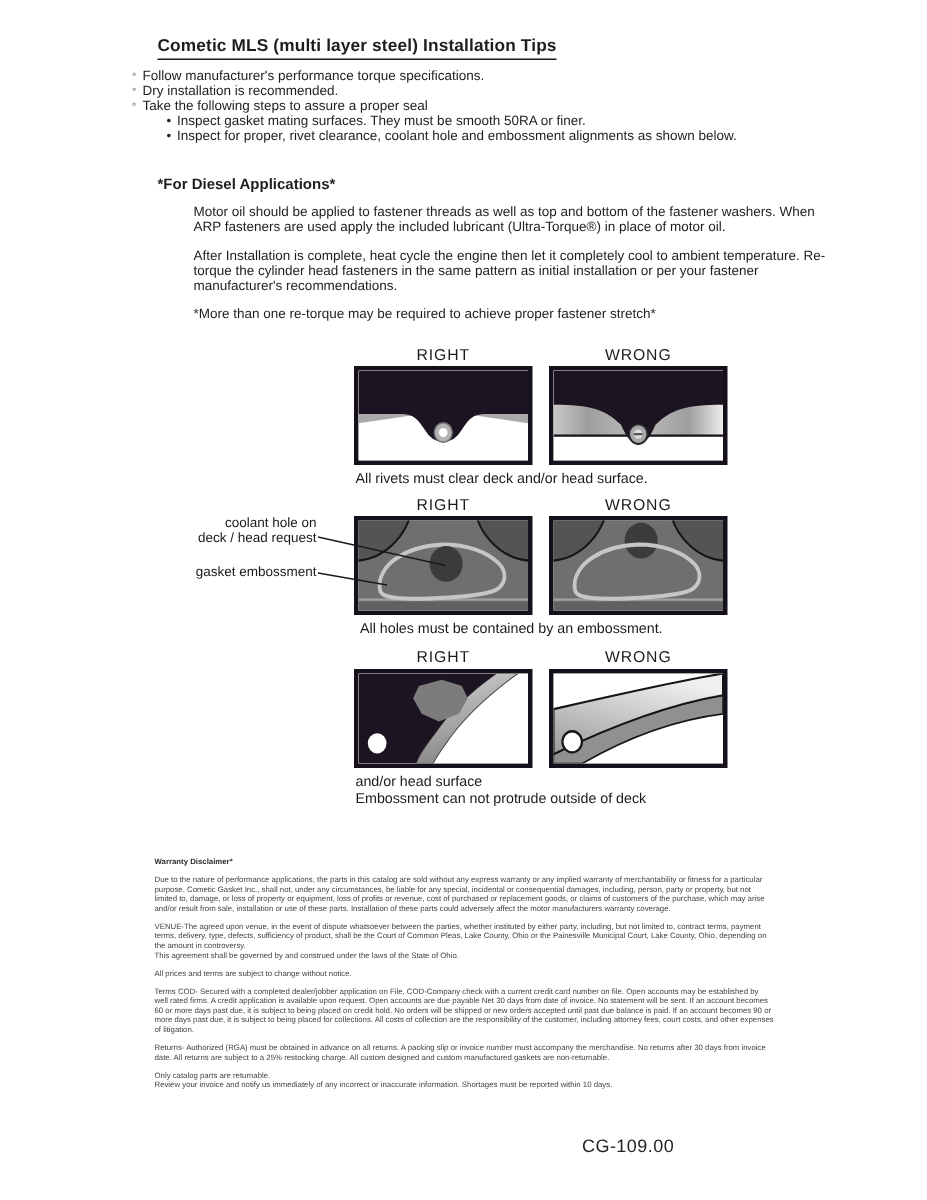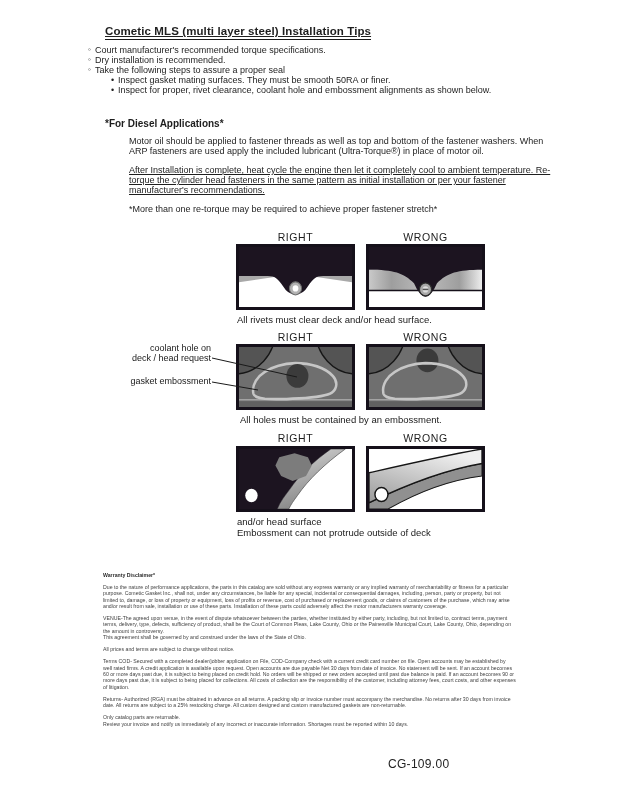--- a/index.html
+++ b/index.html
@@ -5,31 +5,31 @@
   html,body{margin:0;padding:0;background:#ffffff;}
   .page{
     position:relative;width:618px;height:800px;background:#fff;
     font-family:"Liberation Sans", sans-serif;color:#1e1e1e;overflow:hidden;
   }
   .abs{position:absolute;}
   
   .title{
     left:105px;top:25px;font-size:11.5px;font-weight:bold;
     border-bottom:1.6px solid #1a1a1a;padding-bottom:2px;display:inline-block;
-    letter-spacing:.1px;white-space:nowrap;text-decoration:underline;
+    letter-spacing:.1px;white-space:nowrap;
   }
   .bullets{left:88px;top:45px;width:470px;font-size:9px;line-height:10px;}
   .bullet-row{display:flex;white-space:nowrap;}
   .bullet-row .glyph{width:7px;flex:0 0 7px;font-size:8px;line-height:10px;color:#222;}
   .bullet-row.sub{padding-left:23px;}
   .bullet-row.sub .glyph{font-size:9px;}
   
   .diesel-h{left:105px;top:118px;font-size:10px;font-weight:bold;}
   .para{left:105px;width:430px;font-size:9px;line-height:10px;margin-left:24px;}
-  .p1{top:136px;} .p2{top:165px;text-decoration:underline;} .p3{top:204px;white-space:nowrap;}
+  .p1{top:136px;} .p2{top:165px;} .p3{top:204px;white-space:nowrap;}
   
   .dg-label{width:119px;text-align:center;font-size:10.5px;letter-spacing:.6px;color:#1c1c1c;}
   .dg{width:119px;height:66px;border:3px solid #15101a;box-sizing:border-box;background:#fff;display:block;}
   .cap{font-size:9.5px;line-height:11px;color:#1a1a1a;white-space:nowrap;}
   .ann{left:105px;width:106px;text-align:right;font-size:9px;line-height:10px;color:#1a1a1a;}
   .ann span{display:block;text-align:right;}
   .cap2line span{display:block;}
   
   .warranty{
     left:103px;top:572px;width:516px;
@@ -44,21 +44,21 @@
 </head>
 <body>
 
 <div class="page">
 
   <div class="abs title">Cometic MLS (multi layer steel) Installation Tips</div>
 
   <div class="abs bullets">
     <div class="bullet-row">
       <span class="glyph">◦</span>
-      <span>Court manufacturer's recommended torque specifications.</span>
+      <span>Follow manufacturer's performance torque specifications.</span>
     </div>
     <div class="bullet-row">
       <span class="glyph">◦</span>
       <span>Dry installation is recommended.</span>
     </div>
     <div class="bullet-row">
       <span class="glyph">◦</span>
       <span>Take the following steps to assure a proper seal</span>
     </div>
     <div class="bullet-row sub">

